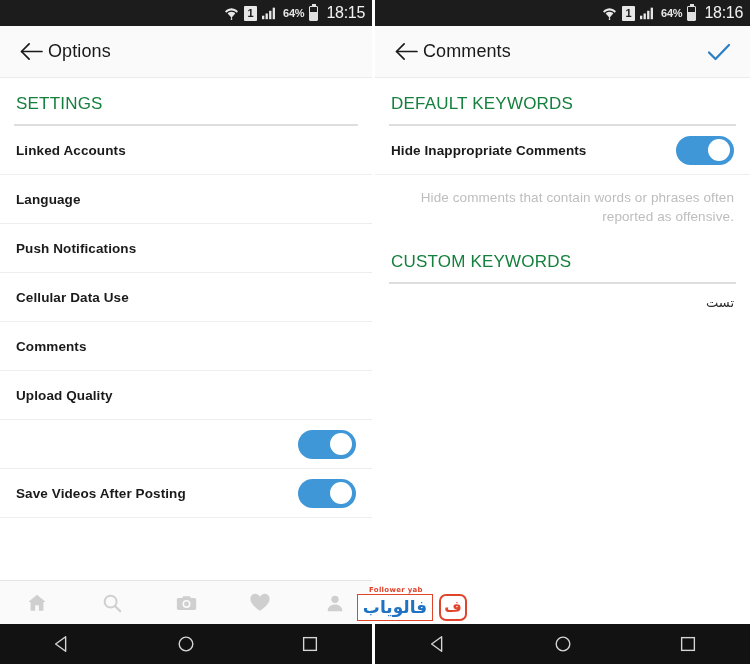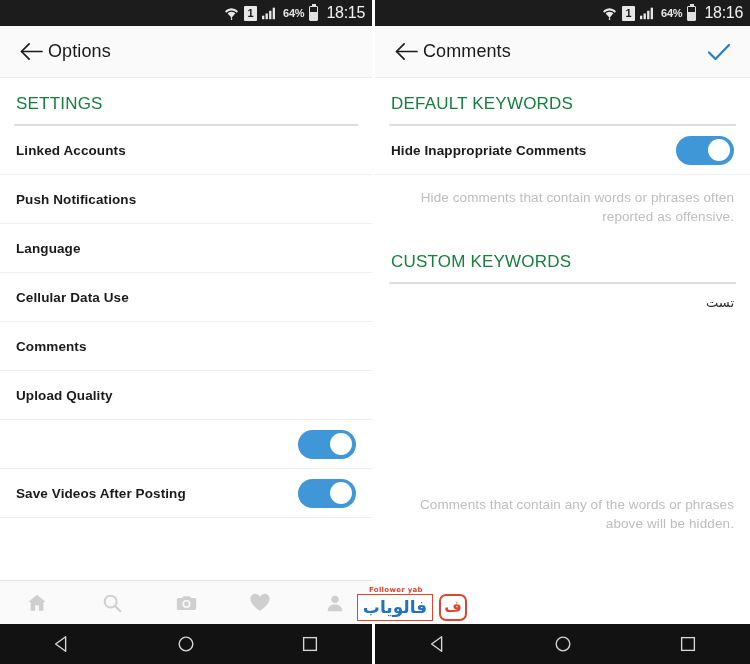--- a/index.html
+++ b/index.html
@@ -292,24 +292,24 @@
 
     <div class="content">
 
       <div class="section-header">SETTINGS</div>
       <div class="thick-divider"></div>
 
       <div class="row">
         <span class="row-label">Linked Accounts</span>
       </div>
       <div class="row">
+        <span class="row-label">Language</span>
+      </div>
+      <div class="row">
         <span class="row-label">Push Notifications</span>
-      </div>
-      <div class="row">
-        <span class="row-label">Language</span>
       </div>
       <div class="row">
         <span class="row-label">Cellular Data Use</span>
       </div>
       <div class="row">
         <span class="row-label">Comments</span>
       </div>
       <div class="row">
         <span class="row-label">Upload Quality</span>
       </div>
@@ -444,21 +444,20 @@
         </span>
       </div>
 
       <div class="helper-text rightpane">Hide comments that contain words or phrases often reported as offensive.</div>
 
       <div class="section-header" style="padding-top:26px;">CUSTOM KEYWORDS</div>
       <div class="thick-divider"></div>
 
       <div class="keyword-row">تست</div>
 
-      <div class="helper-text rightpane" style="position:absolute; left:0; right:0; top:404px;">Comments that contain any of the words or phrases above will be hidden.</div>
     </div>
 
     <div class="navbar">
       <span class="nav-btn">
         <svg width="20" height="20" viewBox="0 0 22 22">
           <path d="M15 3 L4 11 L15 19 Z" stroke="#d6d6d6" stroke-width="1.5" fill="none" stroke-linejoin="round"></path>
         </svg>
       </span>
       <span class="nav-btn">
         <svg width="20" height="20" viewBox="0 0 22 22">

